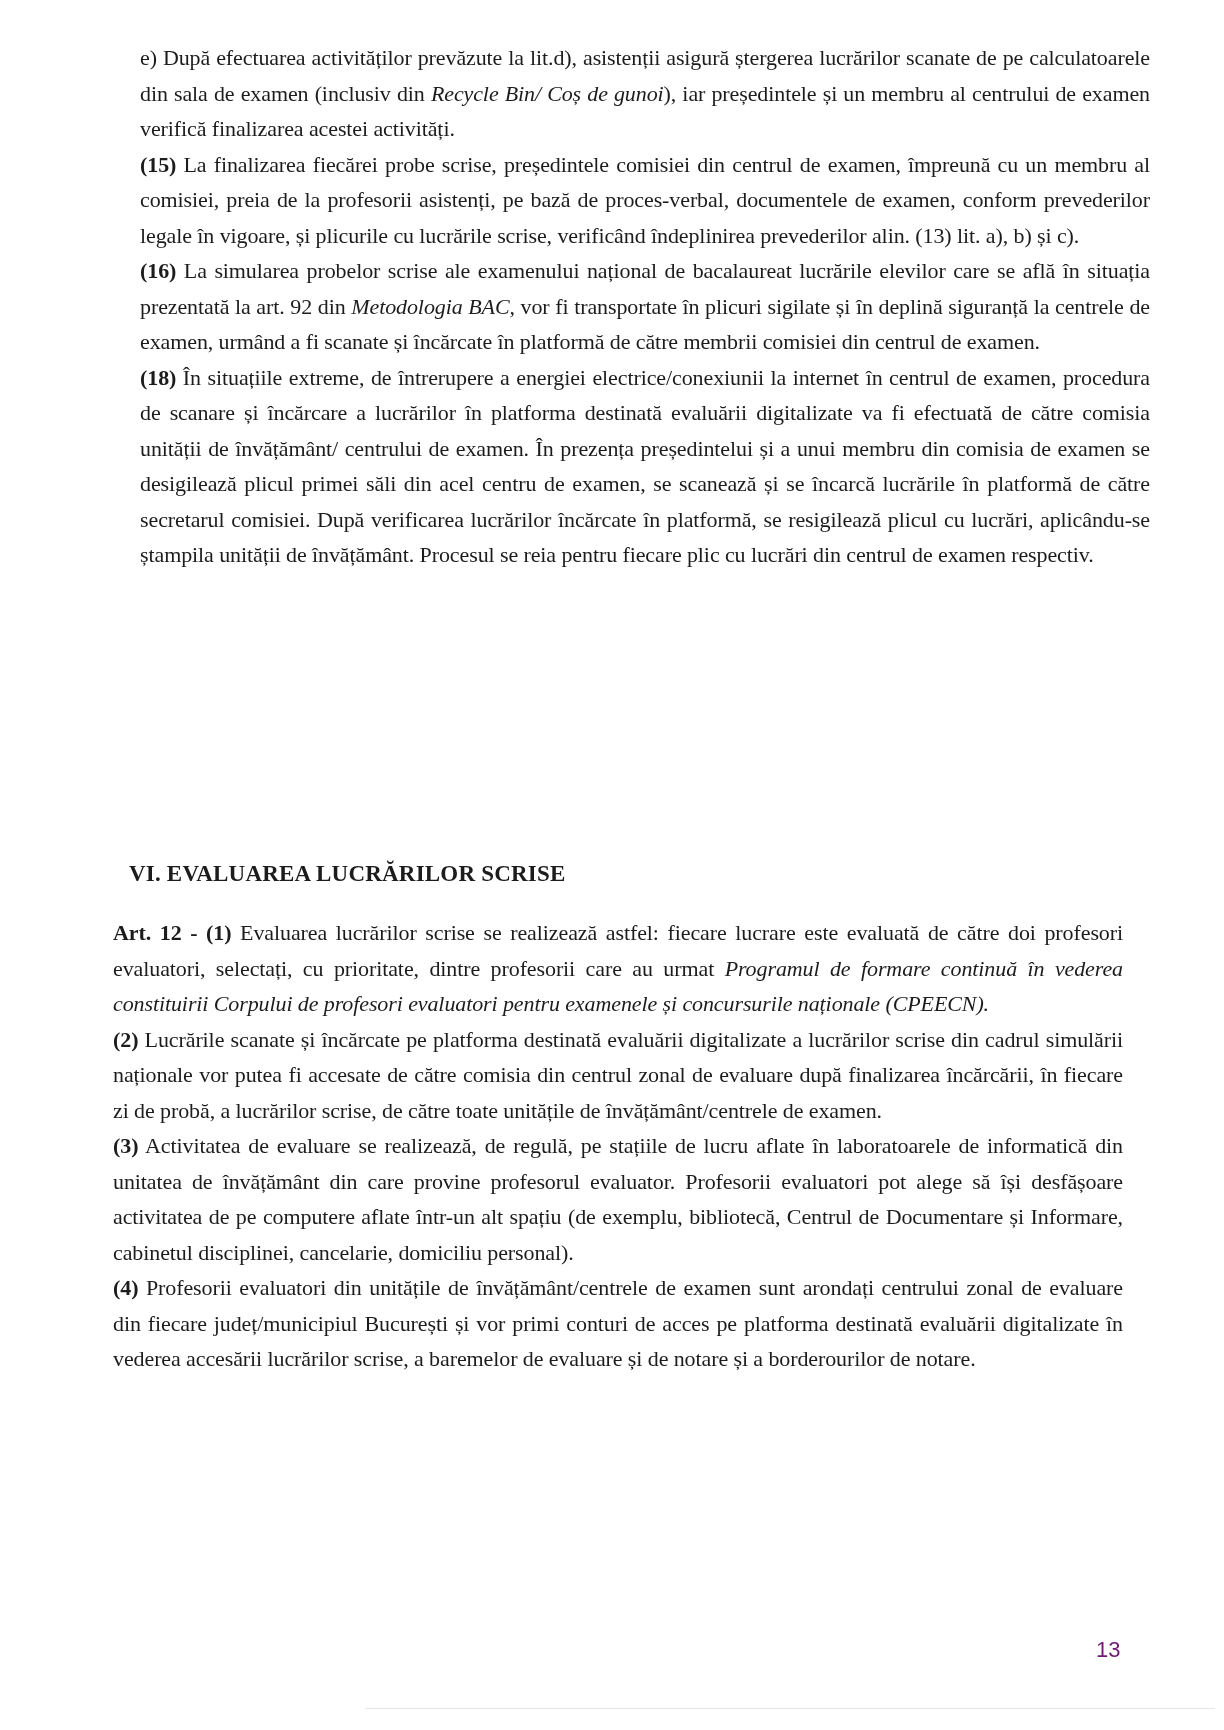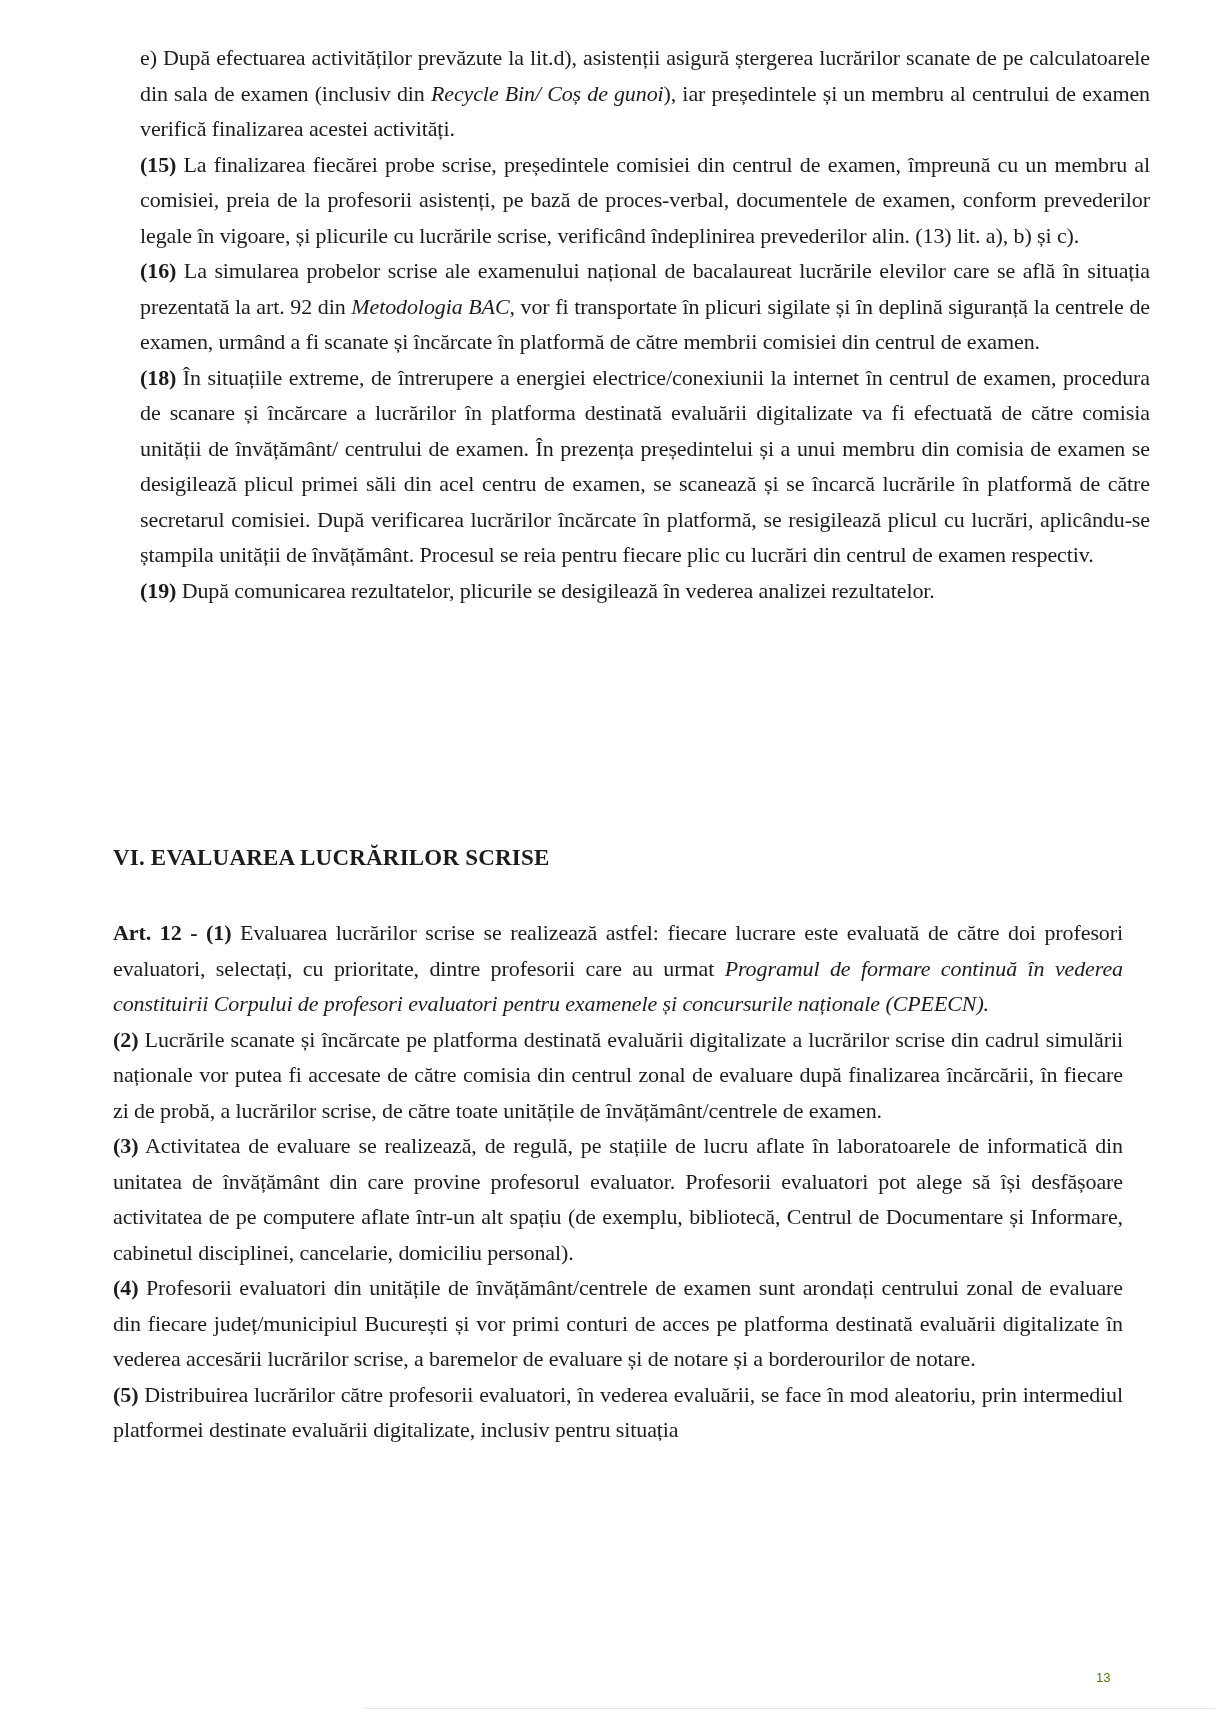--- a/index.html
+++ b/index.html
@@ -32,21 +32,21 @@
     .para .num {
       font-weight: bold;
     }
     .para i {
       font-style: italic;
     }
     .section-heading {
       font-family: "Liberation Serif", "DejaVu Serif", serif;
       font-size: 23px;
       font-weight: bold;
-      margin: 0;
+      margin: 16px;
       position: absolute;
       left: 113px;
       top: 845px;
       letter-spacing: 0.2px;
     }
     .page2 {
       position: absolute;
       left: 113px;
       top: 915px;
       width: 1010px;
@@ -57,48 +57,45 @@
       letter-spacing: -0.1px;
     }
     .art-label {
       font-weight: bold;
     }
     .page-number {
       position: absolute;
       left: 1096px;
       top: 1637px;
       font-family: "Liberation Sans", "DejaVu Sans", sans-serif;
-      font-size: 13px;
-      color: #4d7c0f;
-      margin-top: 33px;
+      font-size: 22px;
+      color: #701a75;
     }
     .footer-line {
       position: absolute;
       left: 365px;
       top: 1708px;
       width: 850px;
       height: 1px;
       background: #e6e6e0;
     }
   </style>
 </head>
 <body>
 
 <div class="page">
   <p class="para"><span>e) După efectuarea activităților prevăzute la lit.d), asistenții asigură ștergerea lucrărilor scanate de pe calculatoarele din sala de examen (inclusiv din </span><i>Recycle Bin/ Coș de gunoi</i><span>), iar președintele și un membru al centrului de examen verifică finalizarea acestei activități.</span></p>
   <p class="para"><span class="num">(15)</span><span> La finalizarea fiecărei probe scrise, președintele comisiei din centrul de examen, împreună cu un membru al comisiei, preia de la profesorii asistenți, pe bază de proces-verbal, documentele de examen, conform prevederilor legale în vigoare, și plicurile cu lucrările scrise, verificând îndeplinirea prevederilor alin. (13) lit. a), b) și c).</span></p>
   <p class="para"><span class="num">(16)</span><span> La simularea probelor scrise ale examenului național de bacalaureat lucrările elevilor care se află în situația prezentată la art. 92 din </span><i>Metodologia BAC</i><span>, vor fi transportate în plicuri sigilate și în deplină siguranță la centrele de examen, urmând a fi scanate și încărcate în platformă de către membrii comisiei din centrul de examen.</span></p>
   <p class="para"><span class="num">(18)</span><span> În situațiile extreme, de întrerupere a energiei electrice/conexiunii la internet în centrul de examen, procedura de scanare și încărcare a lucrărilor în platforma destinată evaluării digitalizate va fi efectuată de către comisia unității de învățământ/ centrului de examen. În prezența președintelui și a unui membru din comisia de examen se desigilează plicul primei săli din acel centru de examen, se scanează și se încarcă lucrările în platformă de către secretarul comisiei. După verificarea lucrărilor încărcate în platformă, se resigilează plicul cu lucrări, aplicându-se ștampila unității de învățământ. Procesul se reia pentru fiecare plic cu lucrări din centrul de examen respectiv.</span></p>
-  <p class="para"><span class="num">(19)</span><span> După comunicarea rezultatelor, plicurile se desigilează în vederea analizei rezultatelor.</span></p>
 </div>
 
 <h2 class="section-heading">VI. EVALUAREA LUCRĂRILOR SCRISE</h2>
 
 <div class="page2">
   <p class="para"><span class="art-label">Art. 12 - </span><span class="num">(1)</span><span> Evaluarea lucrărilor scrise se realizează astfel: fiecare lucrare este evaluată de către doi profesori evaluatori, selectați, cu prioritate, dintre profesorii care au urmat </span><i>Programul de formare continuă în vederea constituirii Corpului de profesori evaluatori pentru examenele și concursurile naționale (CPEECN).</i></p>
   <p class="para"><span class="num">(2)</span><span> Lucrările scanate și încărcate pe platforma destinată evaluării digitalizate a lucrărilor scrise din cadrul simulării naționale vor putea fi accesate de către comisia din centrul zonal de evaluare după finalizarea încărcării, în fiecare zi de probă, a lucrărilor scrise, de către toate unitățile de învățământ/centrele de examen.</span></p>
   <p class="para"><span class="num">(3)</span><span> Activitatea de evaluare se realizează, de regulă, pe stațiile de lucru aflate în laboratoarele de informatică din unitatea de învățământ din care provine profesorul evaluator. Profesorii evaluatori pot alege să își desfășoare activitatea de pe computere aflate într-un alt spațiu (de exemplu, bibliotecă, Centrul de Documentare și Informare, cabinetul disciplinei, cancelarie, domiciliu personal).</span></p>
   <p class="para"><span class="num">(4)</span><span> Profesorii evaluatori din unitățile de învățământ/centrele de examen sunt arondați centrului zonal de evaluare din fiecare județ/municipiul București și vor primi conturi de acces pe platforma destinată evaluării digitalizate în vederea accesării lucrărilor scrise, a baremelor de evaluare și de notare și a borderourilor de notare.</span></p>
-  <p class="para"><span class="num">(5)</span><span> Distribuirea lucrărilor către profesorii evaluatori, în vederea evaluării, se face în mod aleatoriu, prin intermediul platformei destinate evaluării digitalizate, inclusiv pentru situația</span></p>
 </div>
 
 <div class="page-number">13</div>
 <div class="footer-line"></div>
 
 </body></html>

